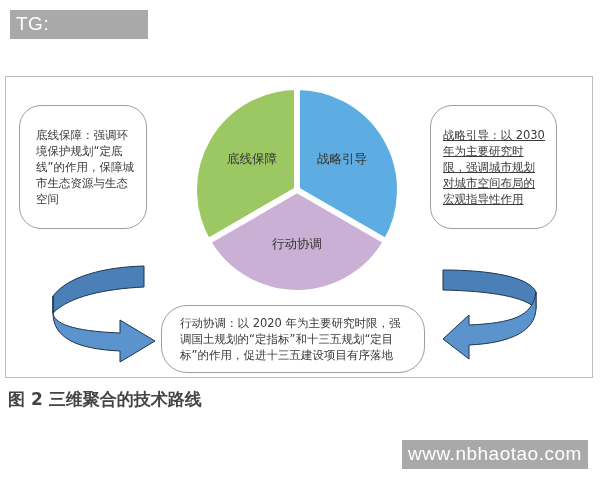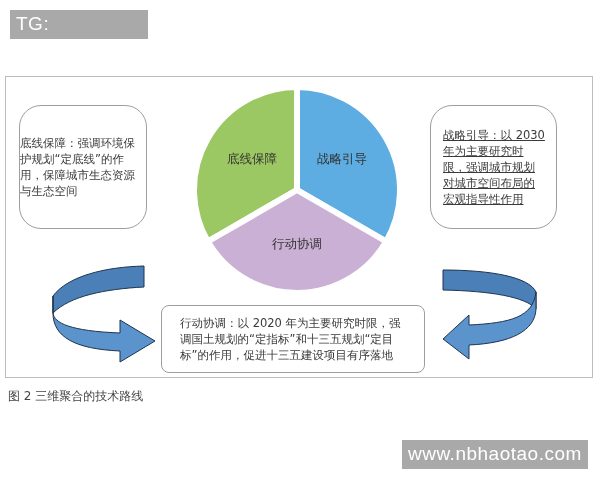--- a/index.html
+++ b/index.html
@@ -18,29 +18,29 @@
   .wm-bottom { left: 402px; top: 440px; width: 174px; height: 29px; font-size: 19px; }
   .frame {
     position: absolute; left: 5px; top: 76px; width: 588px; height: 302px;
     border: 1.5px solid #bdbdbd; box-sizing: border-box; background: #fff;
   }
   .note {
     position: absolute; border: 1.2px solid #9e9e9e; border-radius: 22px;
     background: #ffffff; box-sizing: border-box; font-size: 11.5px;
     line-height: 16px; color: #3a3a3a; display: flex; align-items: center;
   }
-  .note-left { left: 19px; top: 105px; width: 128px; height: 124px; padding: 8px 10px 8px 0; }
+  .note-left { left: 19px; top: 105px; width: 128px; height: 124px; padding: 8px 10px 8px 16px; }
   .note-right { left: 430px; top: 105px; width: 127px; height: 124px; padding: 8px 10px 8px 12px; text-decoration: underline; }
-  .note-bottom { left: 161px; top: 305px; width: 264px; height: 68px; padding: 6px 14px 6px 18px; border-radius: 8px; }
+  .note-bottom { left: 161px; top: 305px; width: 264px; height: 68px; padding: 6px 14px 6px 18px; border-radius: 26px; }
   .note span { display: block; }
   svg.pie { position: absolute; left: 190px; top: 80px; }
   .slice-label { font-size: 12.5px; fill: #333333; }
   svg.arrow { position: absolute; }
   .caption {
-    position: absolute; left: 8px; top: 388px; font-size: 12px; color: #444;
+    position: absolute; left: 8px; top: 388px; font-size: 17px; color: #444; font-weight: bold;
   }
 </style>
 </head>
 <body>
 
 <div class="wm wm-top">TG: MYYJJPP</div>
 
 <div class="frame"></div>
 
 <svg class="pie" width="216" height="220" viewBox="0 0 216 220">

